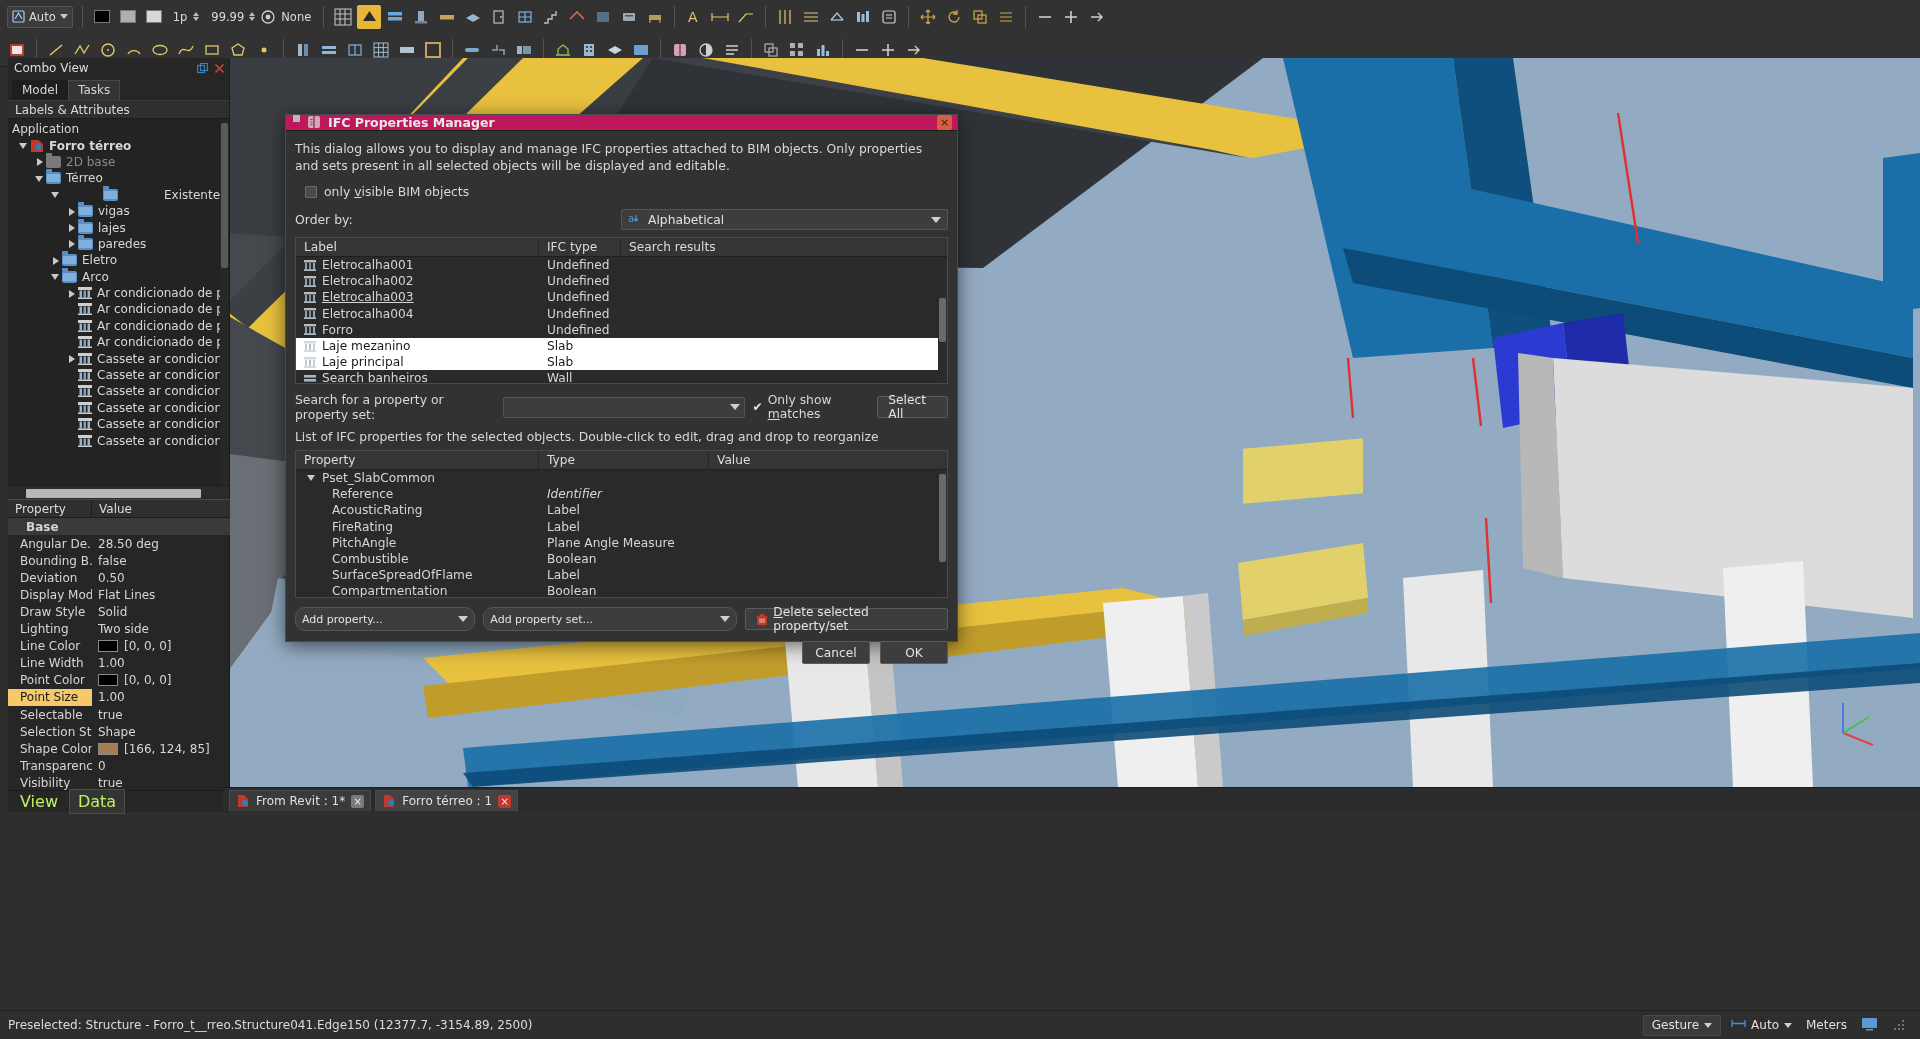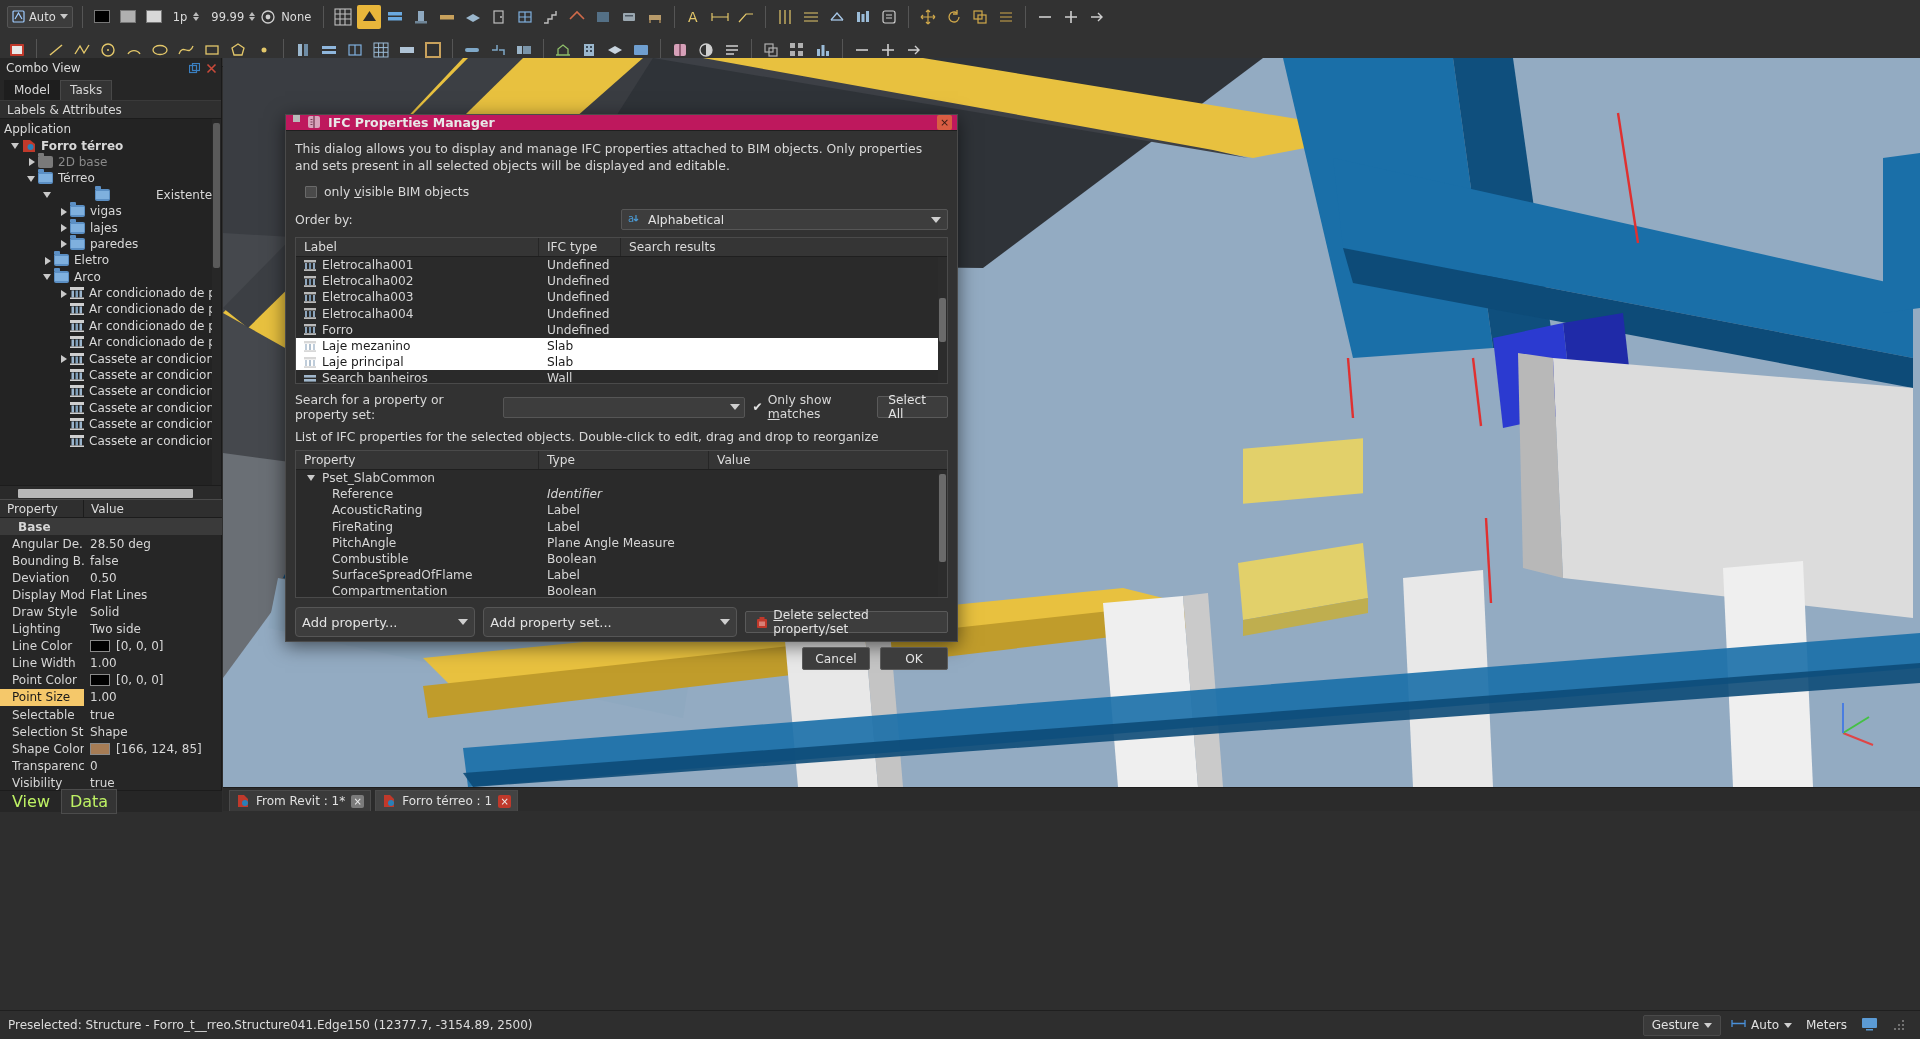--- a/index.html
+++ b/index.html
@@ -38,21 +38,21 @@
   .tb-combo .caret { border-left: 4px solid transparent; border-right: 4px solid transparent; border-top: 5px solid #c8c8c8; }
   .tb-text { font-size: 11.5px; color: #dcdcdc; white-space: nowrap; }
   .swatch { width: 16px; height: 13px; border: 1px solid #777; }
   .spin { display:flex; flex-direction:column; gap:1px; margin-left:2px;}
   .spin i { border-left: 3px solid transparent; border-right: 3px solid transparent; }
   .spin i.u { border-bottom: 4px solid #bbb; }
   .spin i.d { border-top: 4px solid #bbb; }
 
   
   #combo-view {
-    position: absolute; top: 58px; left: 0; width: 222px; height: 754px;
+    position: absolute; top: 58px; left: 8px; width: 222px; height: 754px;
     background: #262626; border-right: 1px solid #1a1a1a;
   }
   .panel-title {
     height: 20px; display: flex; align-items: center; justify-content: space-between;
     padding: 0 4px 0 6px; font-size: 12px; color: #dcdcdc; background: #262626;
   }
   .panel-title .acts { display: flex; gap: 6px; align-items: center; }
   .pt-icon { width: 11px; height: 11px; position: relative; }
   .tabs-row { display: flex; height: 22px; background: #262626; padding-left: 4px; align-items: flex-end; }
   .tabx {
@@ -198,22 +198,22 @@
   .search-inp .caret { margin-left: auto; border-left: 5px solid transparent; border-right: 5px solid transparent; border-top: 6px solid #cfcfcf; }
   .chk2 { display: flex; align-items: center; gap: 5px; font-size: 12.3px; color: #d8d8d8; }
   .tick { color: #e2e2e2; font-size: 12px; }
   .btn {
     height: 22px; padding: 0 10px; background: #3d3d3d; border: 1px solid #5a5a5a; border-radius: 2px;
     display: flex; align-items: center; justify-content: center; font-size: 12.2px; color: #e4e4e4; gap: 5px;
   }
   .hint { font-size: 12.3px; color: #d8d8d8; margin-bottom: 6px; }
   .bottom-row { display: flex; align-items: center; gap: 8px; margin-top: 9px; }
   .combo-sm {
-    height: 30px; background: #3d3d3d; border: 1px solid #565656; border-radius: 4px;
-    display: flex; align-items: center; padding: 0 6px; font-size: 13px; color: #e2e2e2;
+    height: 24px; background: #3d3d3d; border: 1px solid #565656; border-radius: 10px;
+    display: flex; align-items: center; padding: 0 6px; font-size: 11px; color: #e2e2e2;
   }
   .combo-sm .caret { margin-left: auto; border-left: 5px solid transparent; border-right: 5px solid transparent; border-top: 6px solid #cfcfcf; }
   .ok-row { display: flex; justify-content: flex-end; gap: 10px; margin-top: 10px; }
   .ok-row .btn { min-width: 68px; height: 23px; }
   .trash { width: 12px; height: 13px; }
 </style>
 </head>
 <body>
 
 <div id="app">
@@ -1147,21 +1147,21 @@
                     <rect x="5" y="3" width="2" height="6" fill="#7390aa"></rect>
                     <rect x="9" y="3" width="2" height="6" fill="#8ea6bd"></rect>
                     <rect x="0" y="9.2" width="12" height="1.8" fill="#b9b9b9"></rect>
                   </svg></span>
                 <span>Eletrocalha002</span>
               </div>
               <div style="width: 82px;">Undefined</div>
               <div style="flex: 1 1 0%;"></div>
             </div>
             <div class="trow">
-              <div style="width: 243px;">
+              <div style="width: 243px; text-decoration: underline;">
                 <span class="objicon"><svg width="12" height="11" viewBox="0 0 12 11">
                     <rect x="0" y="0" width="12" height="2.4" fill="#b9b9b9"></rect>
                     <rect x="1" y="3" width="2" height="6" fill="#8ea6bd"></rect>
                     <rect x="5" y="3" width="2" height="6" fill="#7390aa"></rect>
                     <rect x="9" y="3" width="2" height="6" fill="#8ea6bd"></rect>
                     <rect x="0" y="9.2" width="12" height="1.8" fill="#b9b9b9"></rect>
                   </svg></span>
                 <span>Eletrocalha003</span>
               </div>
               <div style="width: 82px;">Undefined</div>

